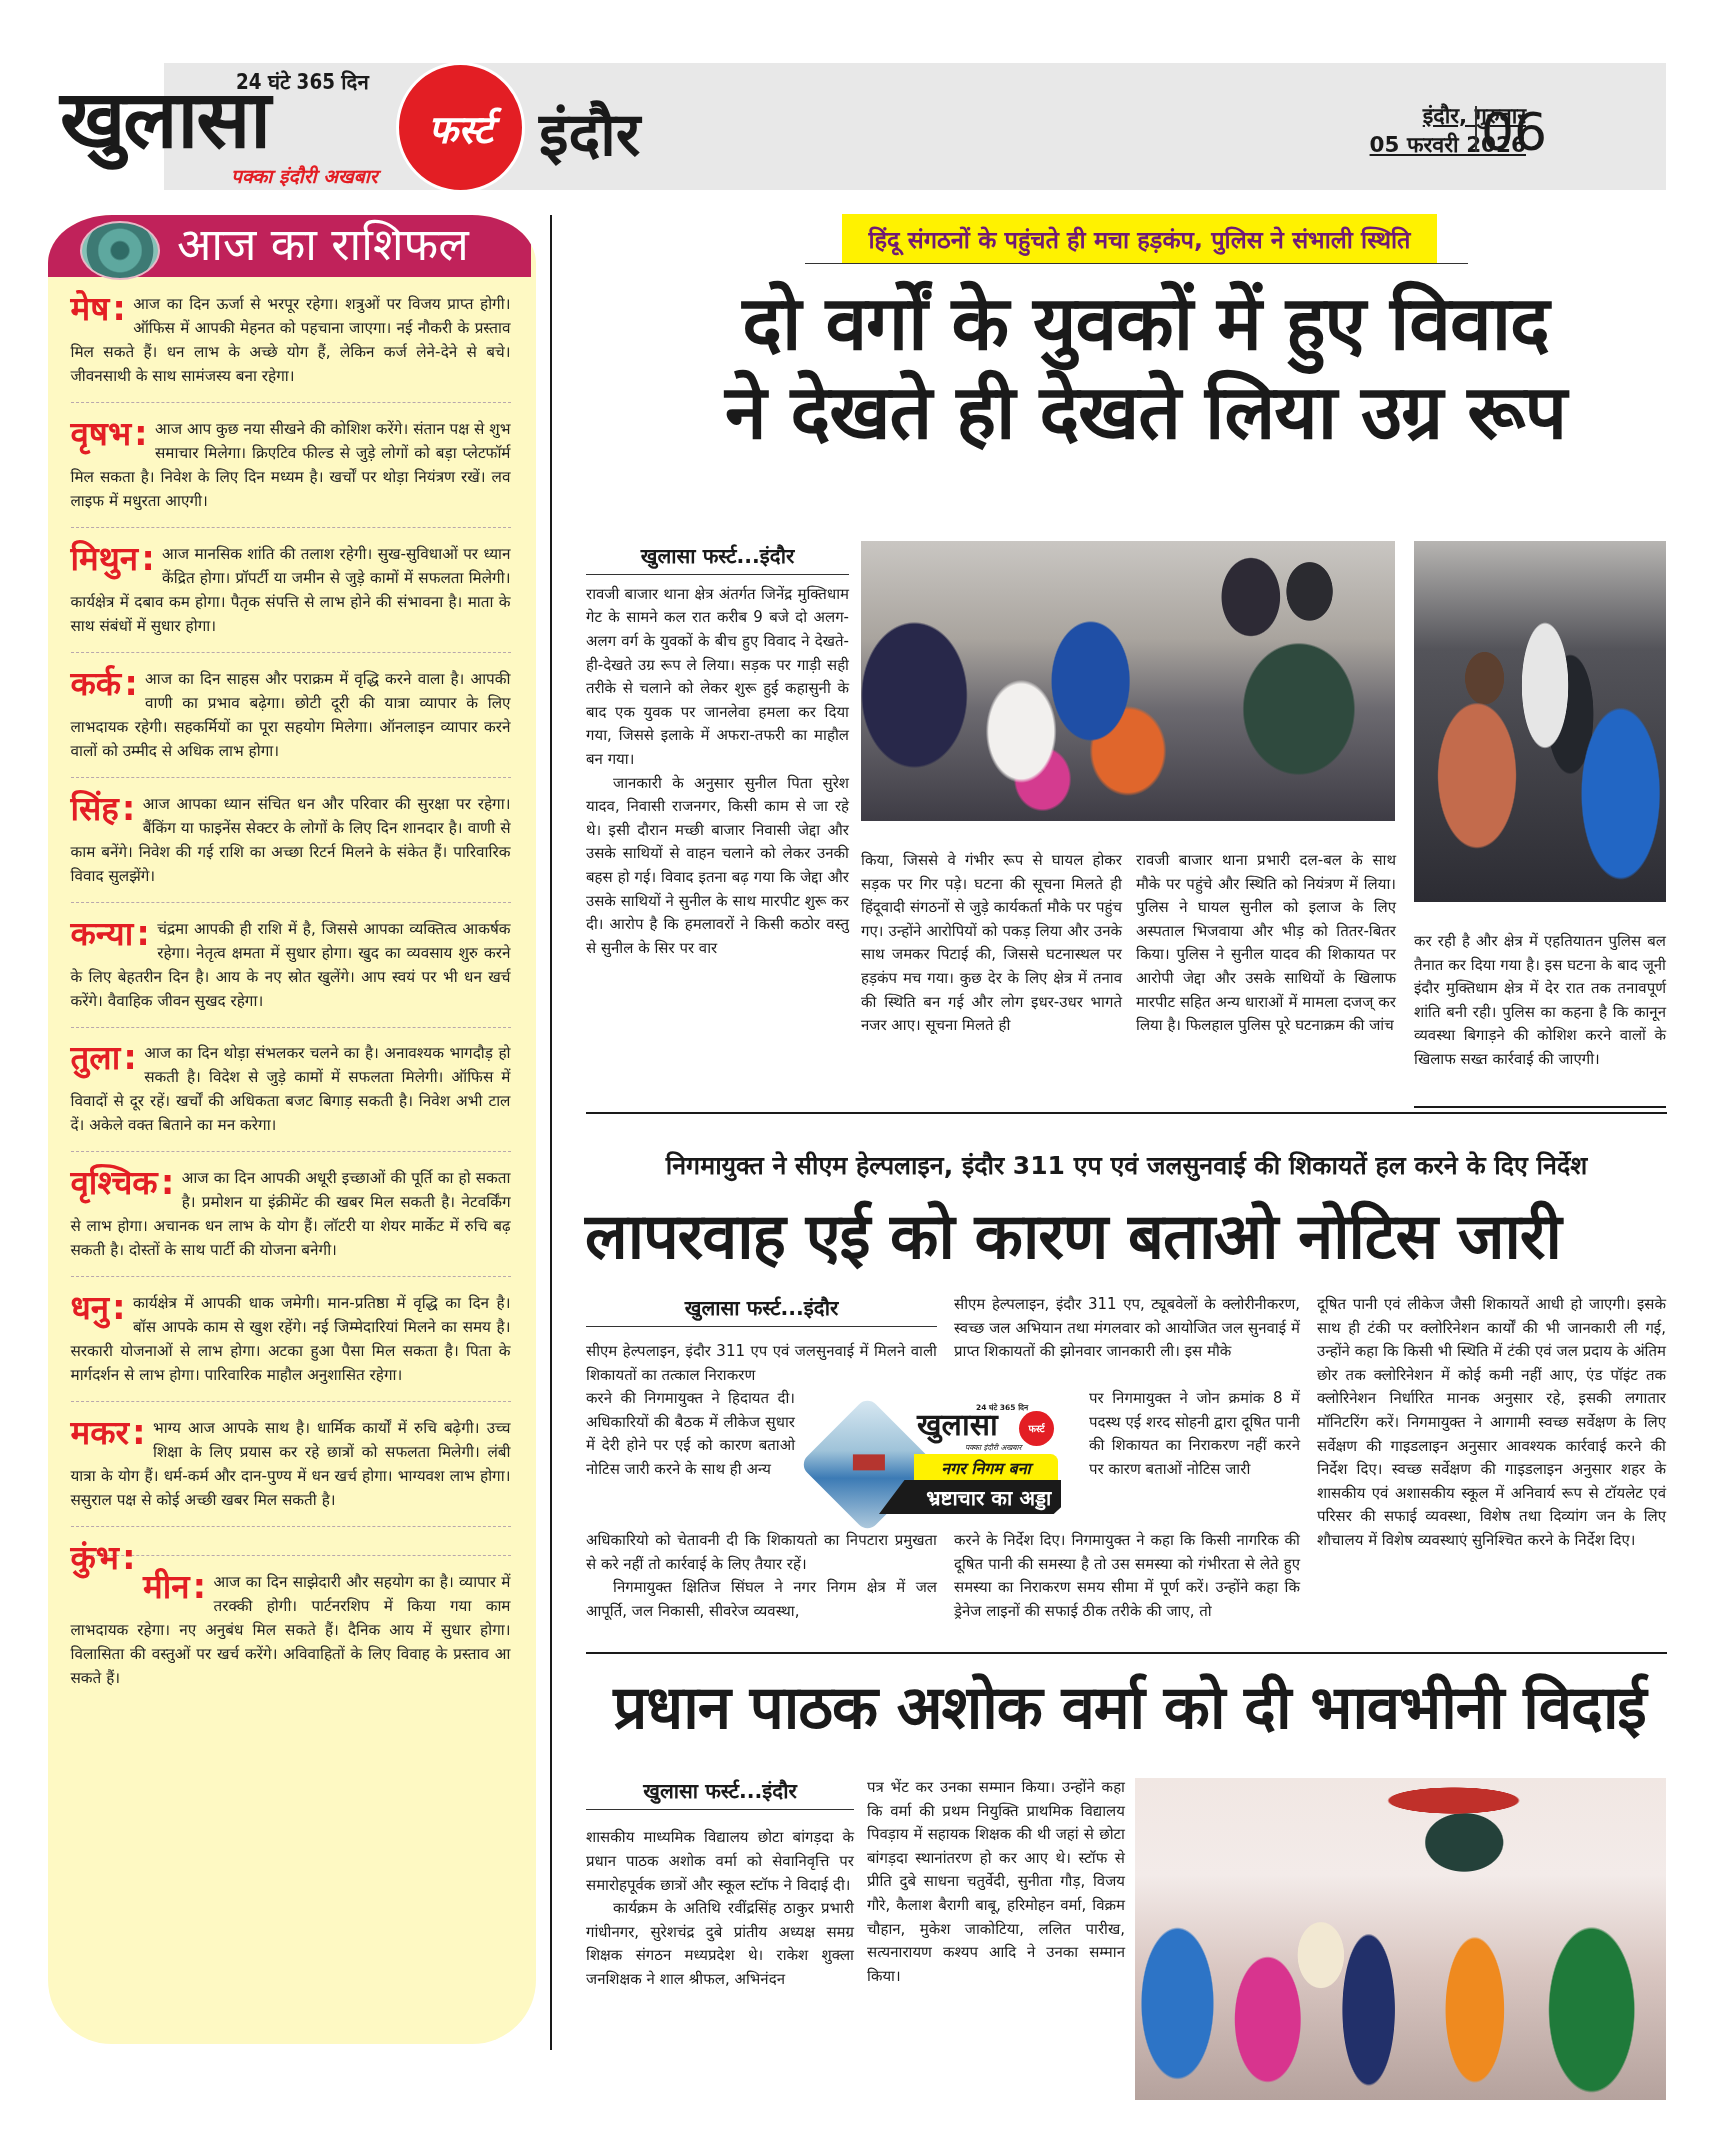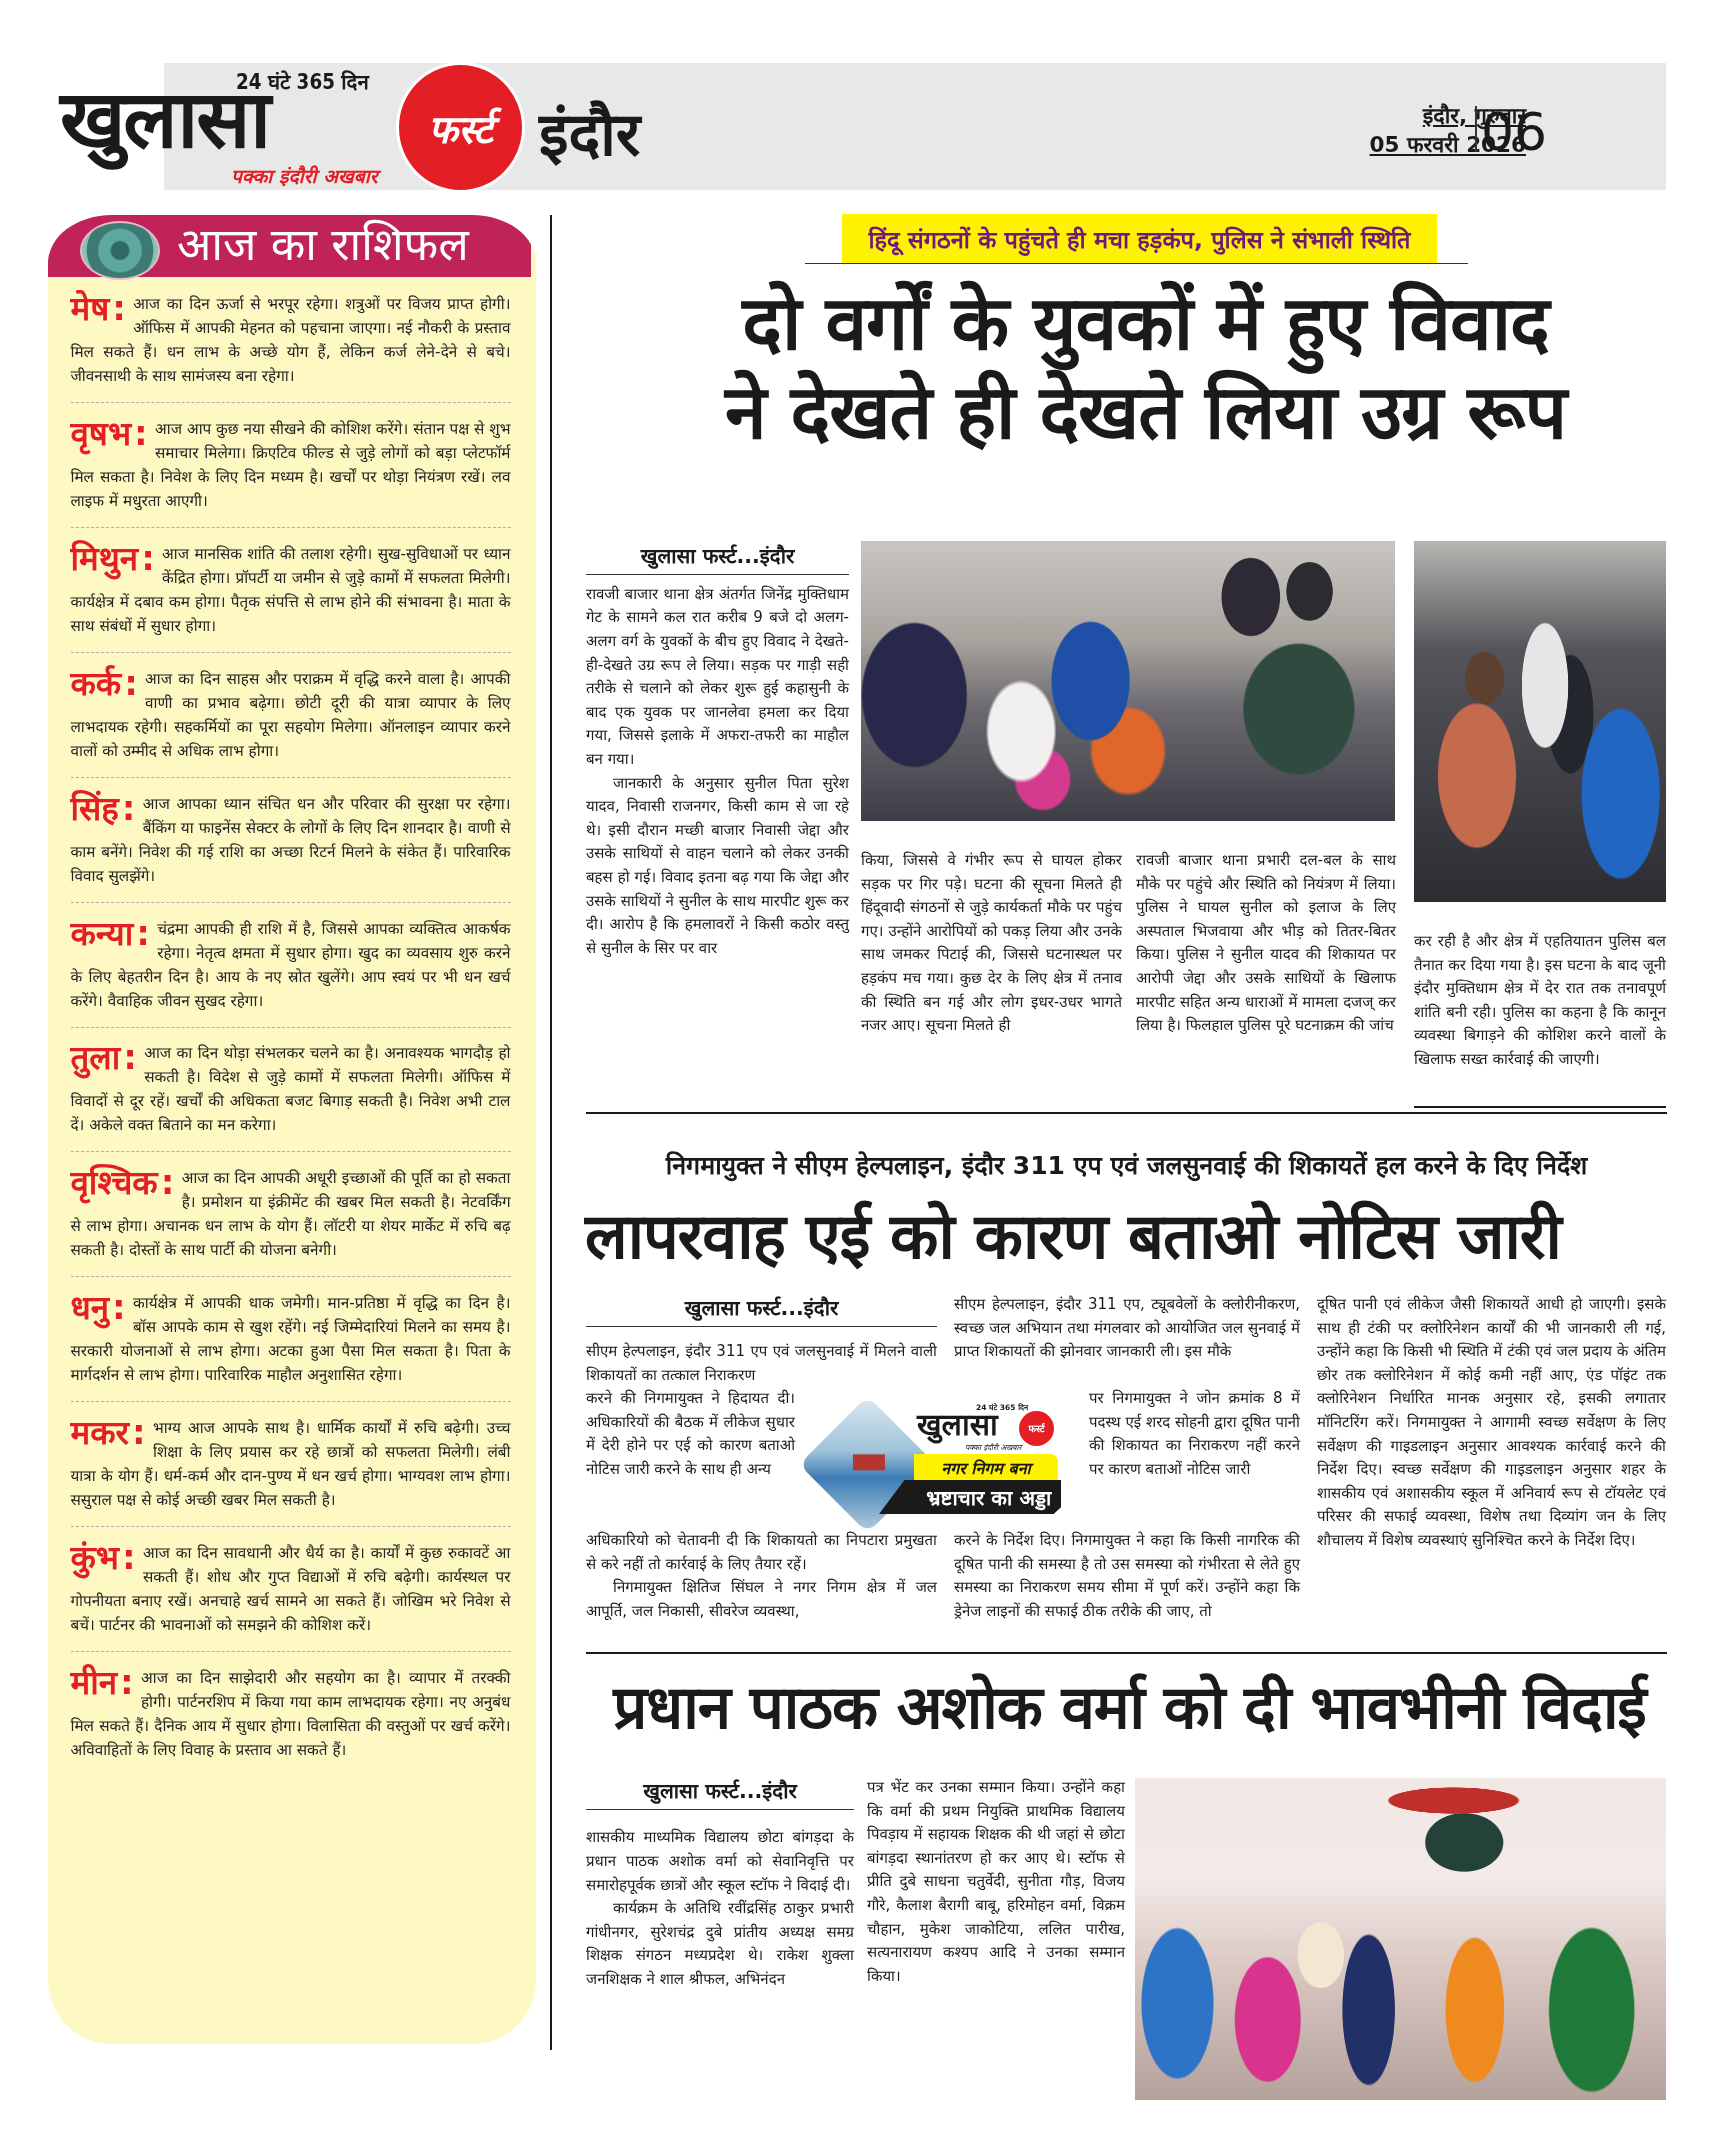--- a/index.html
+++ b/index.html
@@ -174,21 +174,20 @@
     <div class="rashi-item">
         <div class="rashi-name"><span>धनु</span><span class="rashi-colon">:</span></div>
         <p class="rashi-text">कार्यक्षेत्र में आपकी धाक जमेगी। मान-प्रतिष्ठा में वृद्धि का दिन है। बॉस आपके काम से खुश रहेंगे। नई जिम्मेदारियां मिलने का समय है। सरकारी योजनाओं से लाभ होगा। अटका हुआ पैसा मिल सकता है। पिता के मार्गदर्शन से लाभ होगा। पारिवारिक माहौल अनुशासित रहेगा।</p>
       </div>
     <div class="rashi-item">
         <div class="rashi-name"><span>मकर</span><span class="rashi-colon">:</span></div>
         <p class="rashi-text">भाग्य आज आपके साथ है। धार्मिक कार्यों में रुचि बढ़ेगी। उच्च शिक्षा के लिए प्रयास कर रहे छात्रों को सफलता मिलेगी। लंबी यात्रा के योग हैं। धर्म-कर्म और दान-पुण्य में धन खर्च होगा। भाग्यवश लाभ होगा। ससुराल पक्ष से कोई अच्छी खबर मिल सकती है।</p>
       </div>
     <div class="rashi-item">
         <div class="rashi-name"><span>कुंभ</span><span class="rashi-colon">:</span></div>
-        <p class="rashi-text">आज का दिन सावधानी और धैर्य का है। कार्यों में कुछ रुकावटें आ सकती हैं। शोध और गुप्त विद्याओं में रुचि बढ़ेगी। कार्यस्थल पर गोपनीयता बनाए रखें। अनचाहे खर्च सामने आ सकते हैं। जोखिम भरे निवेश से बचें। पार्टनर की भावनाओं को समझने की कोशिश करें।</p>
       </div>
     <div class="rashi-item">
         <div class="rashi-name"><span>मीन</span><span class="rashi-colon">:</span></div>
         <p class="rashi-text">आज का दिन साझेदारी और सहयोग का है। व्यापार में तरक्की होगी। पार्टनरशिप में किया गया काम लाभदायक रहेगा। नए अनुबंध मिल सकते हैं। दैनिक आय में सुधार होगा। विलासिता की वस्तुओं पर खर्च करेंगे। अविवाहितों के लिए विवाह के प्रस्ताव आ सकते हैं।</p>
       </div>
   </div>
 </aside>
 
 <div class="col-divider"></div>
 

